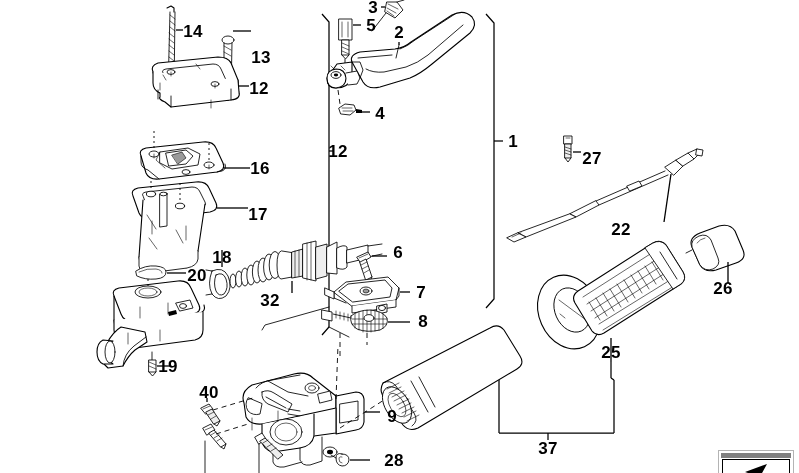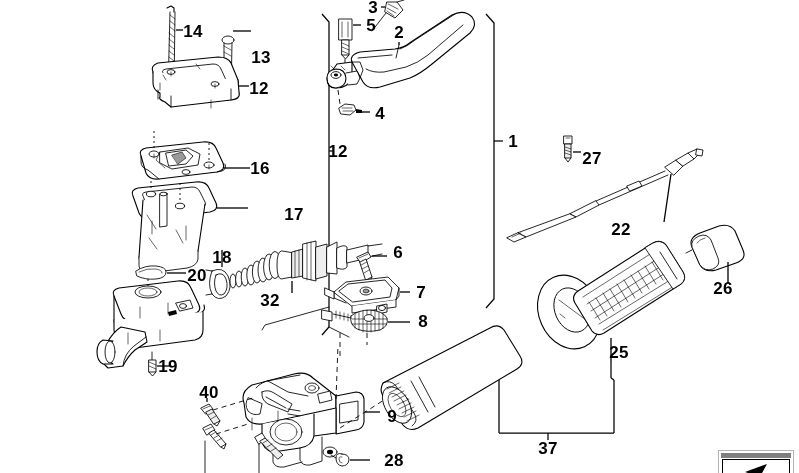--- a/index.html
+++ b/index.html
@@ -613,29 +613,29 @@
   <div class="callout-label" style="left:371px; top:25px;">5</div>
   <div class="callout-label" style="left:398px; top:252px;">6</div>
   <div class="callout-label" style="left:421px; top:292px;">7</div>
   <div class="callout-label" style="left:423px; top:321px;">8</div>
   <div class="callout-label" style="left:392px; top:416px;">9</div>
   <div class="callout-label" style="left:338px; top:151px;text-align:right;">12</div>
   <div class="callout-label" style="left:261px; top:31px;margin-top:26px;">13</div>
   <div class="callout-label" style="left:193px; top:31px;">14</div>
   <div class="callout-label" style="left:259px; top:88px;">12</div>
   <div class="callout-label" style="left:260px; top:168px;">16</div>
-  <div class="callout-label" style="left:258px; top:214px;margin-left:36px;">17</div>
+  <div class="callout-label" style="left:258px; top:214px;">17</div>
   <div class="callout-label" style="left:222px; top:257px;text-align:center;">18</div>
   <div class="callout-label" style="left:168px; top:366px;">19</div>
   <div class="callout-label" style="left:197px; top:275px;">20</div>
   <div class="callout-label" style="left:270px; top:300px;">32</div>
   <div class="callout-label" style="left:621px; top:229px;">22</div>
   <div class="callout-label" style="left:209px; top:392px;">40</div>
   <div class="callout-label" style="left:548px; top:448px;">37</div>
-  <div class="callout-label" style="left:611px; top:352px;margin-left:8px;">25</div>
+  <div class="callout-label" style="left:611px; top:352px;">25</div>
   <div class="callout-label" style="left:723px; top:288px;">26</div>
   <div class="callout-label" style="left:592px; top:158px;">27</div>
   <div class="callout-label" style="left:394px; top:460px;">28</div>
 
   <div id="corner-widget">
     <div class="cw-bar"></div>
     <div class="cw-inner">
       <svg width="70" height="32" viewBox="0 0 70 32">
         <path d="M44 4 L22 12 L31 15 L33 24 Z" fill="#000000"></path>
         <circle cx="13" cy="24" r="3" fill="#000000"></circle>

